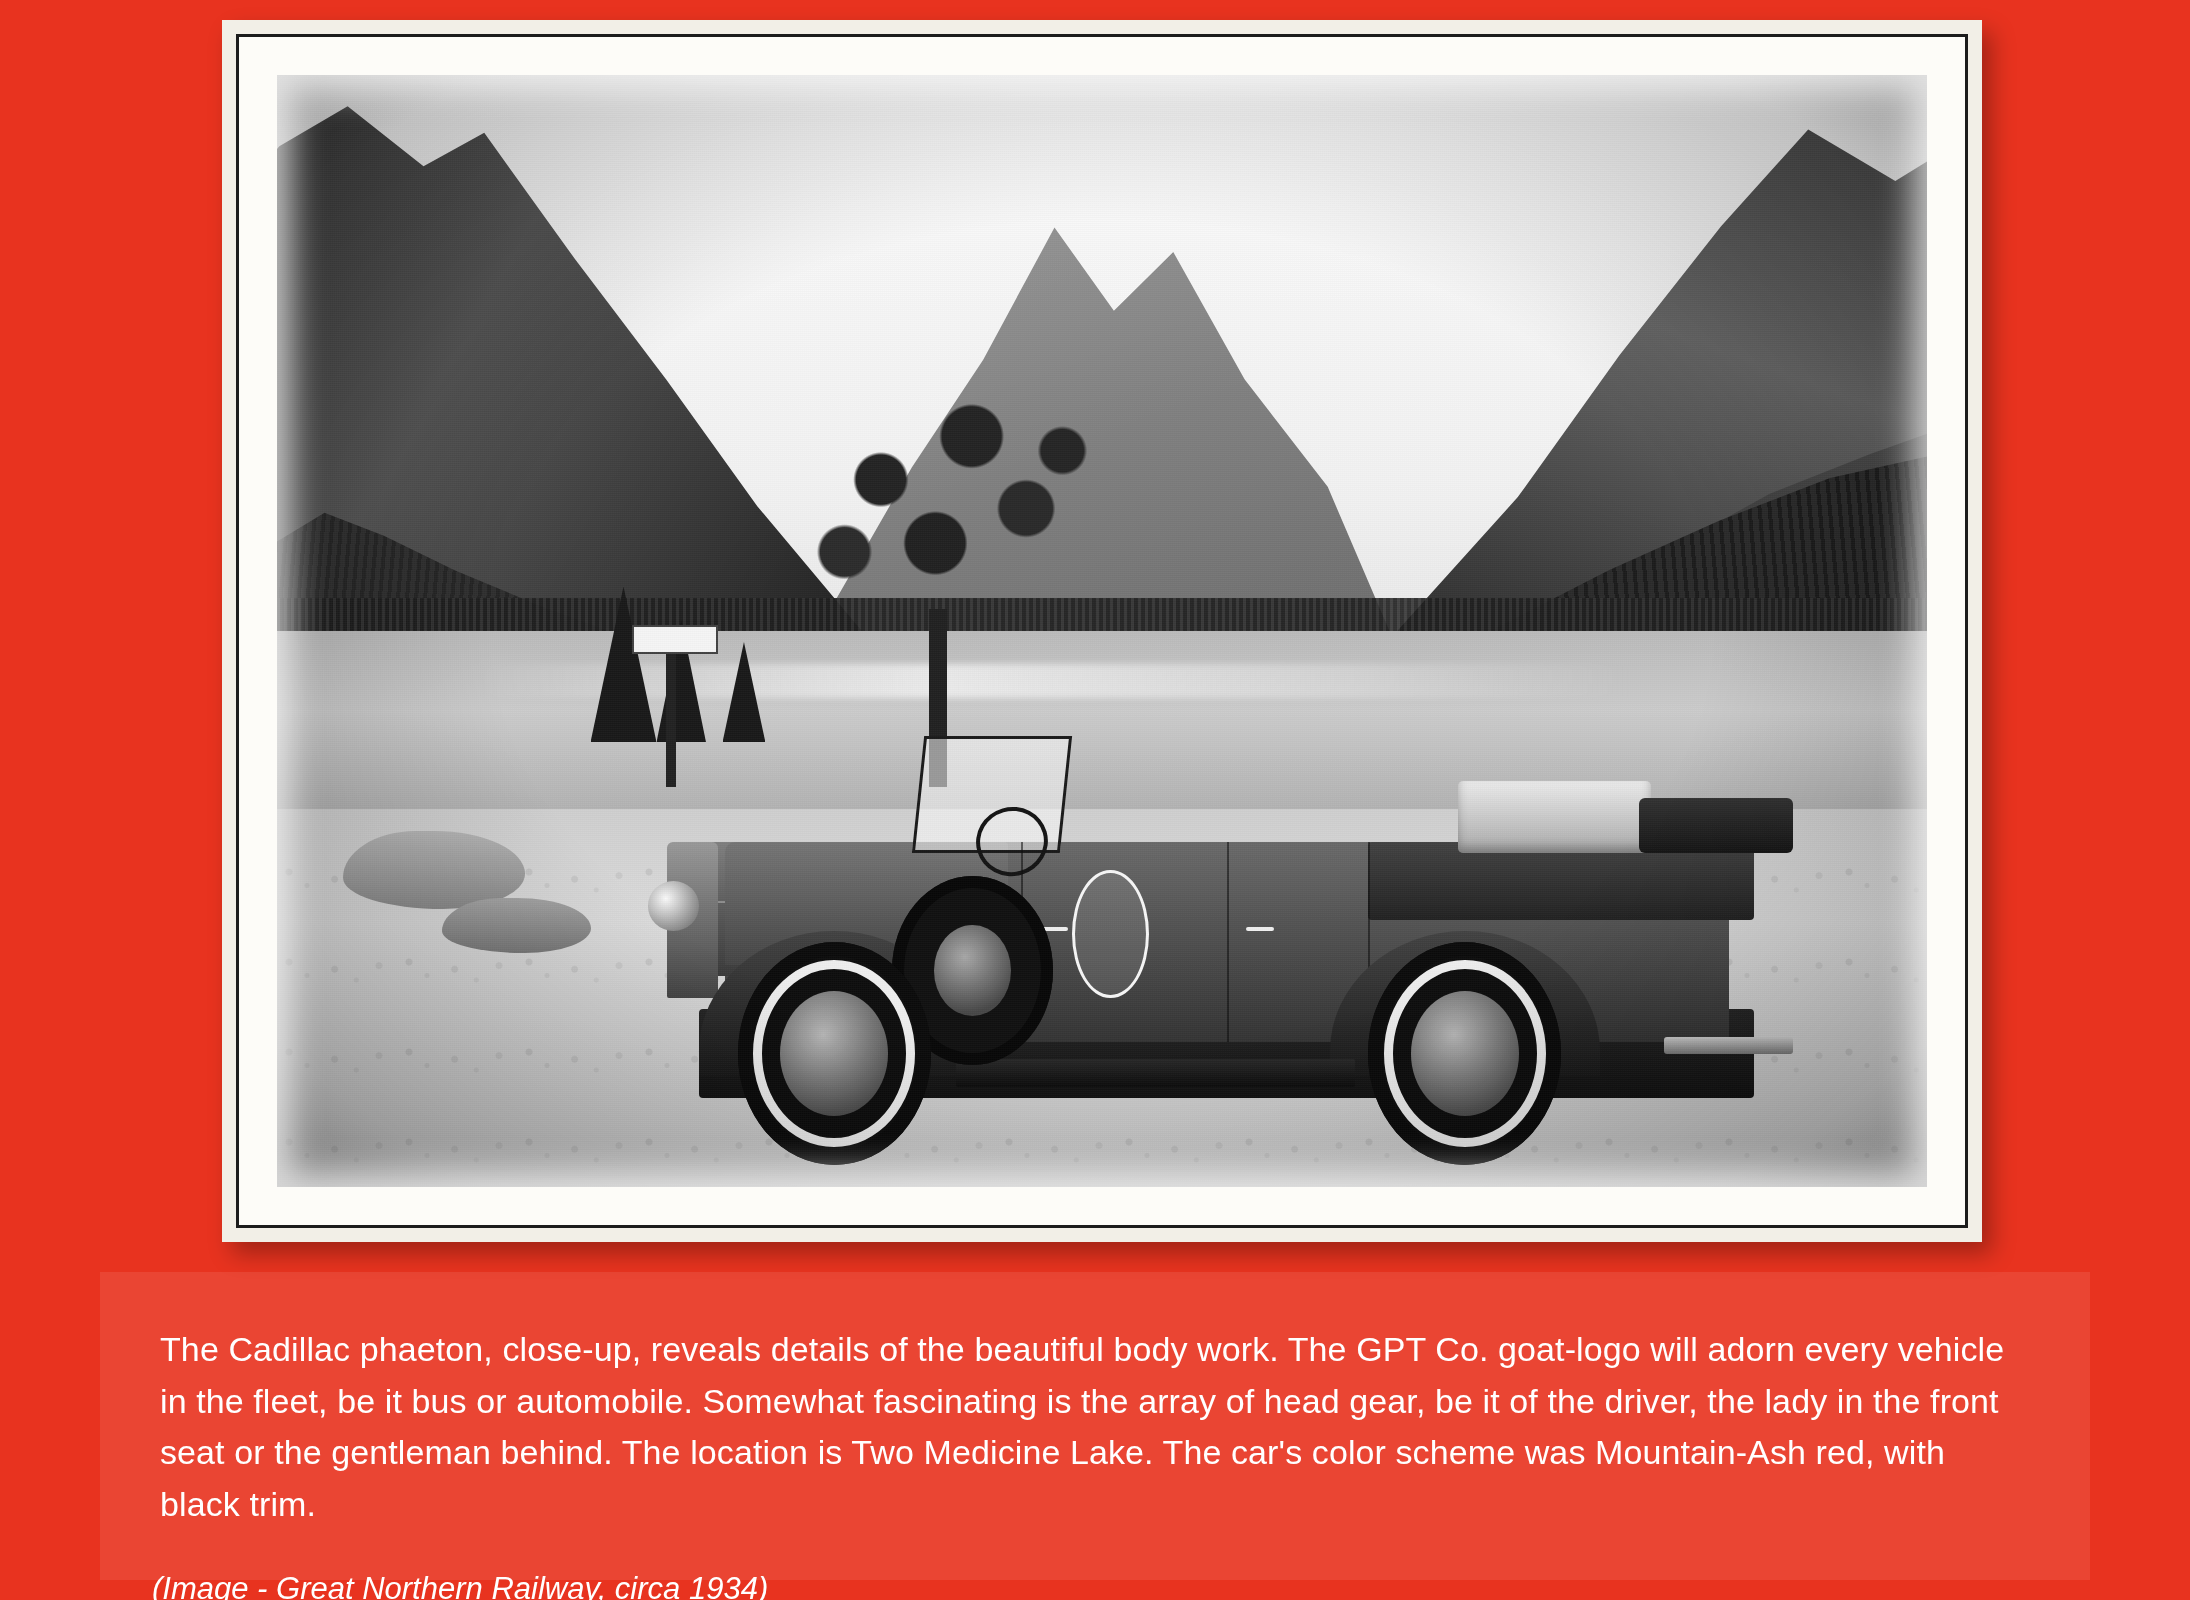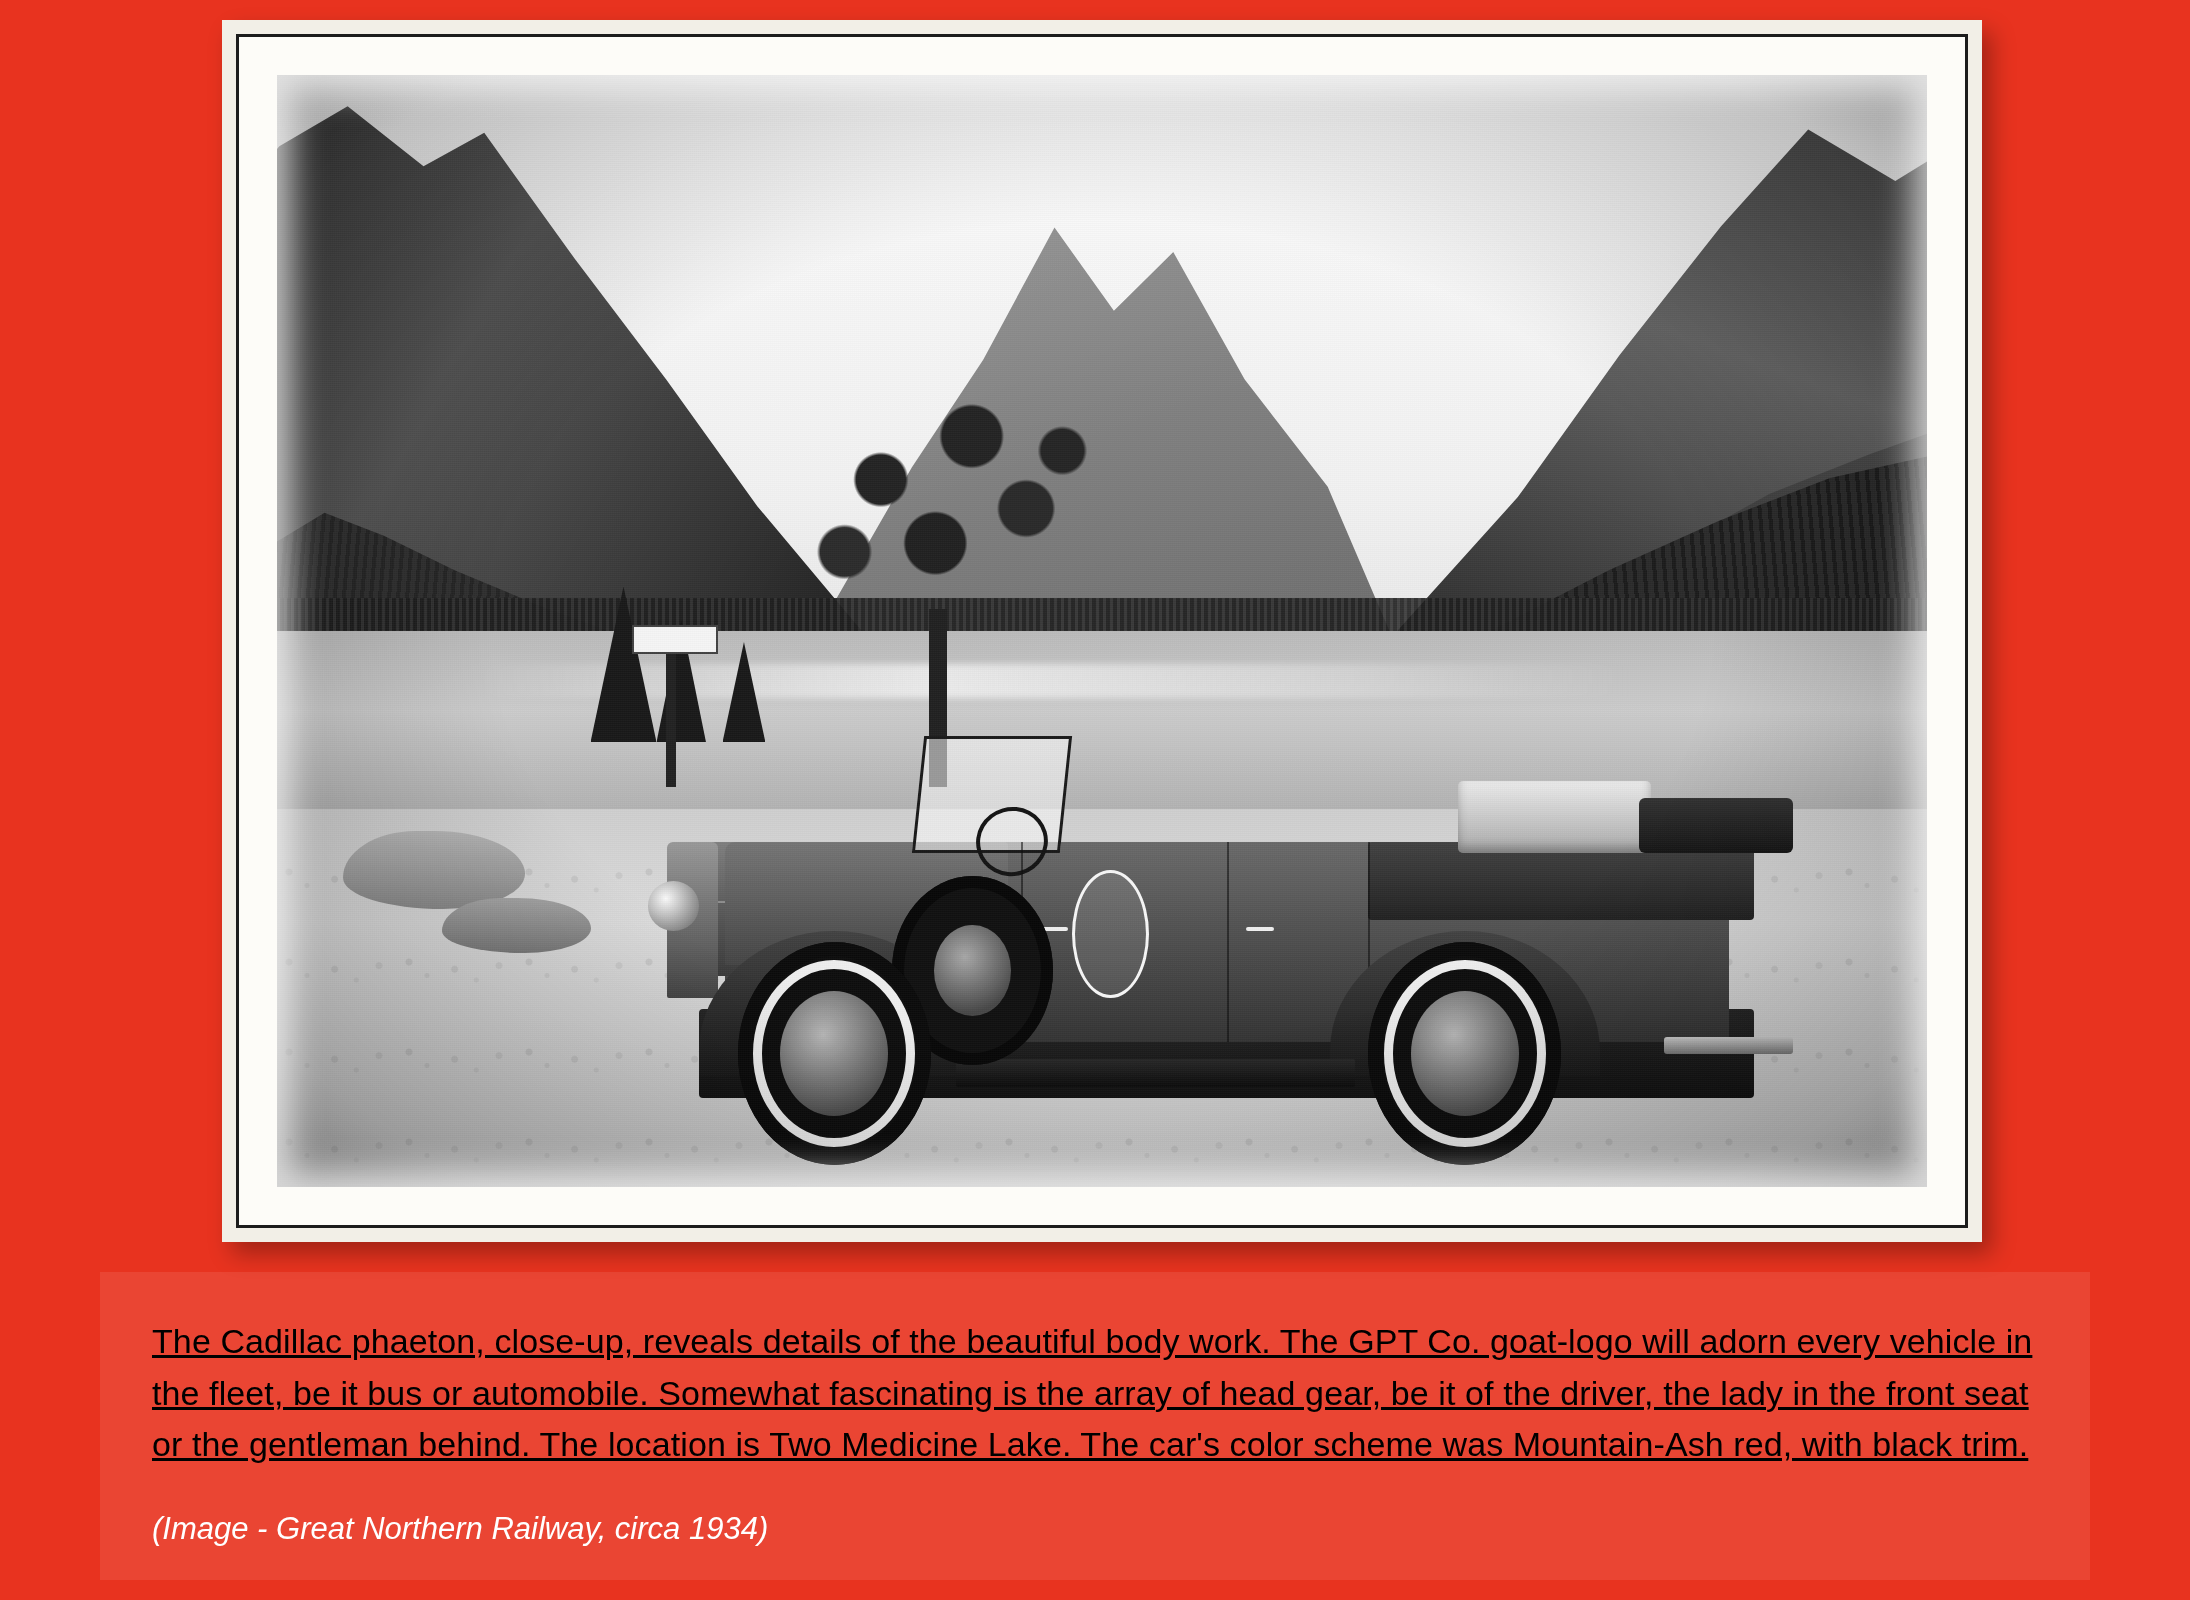--- a/index.html
+++ b/index.html
@@ -365,26 +365,25 @@
     position: absolute;
     left: 100px;
     top: 1272px;
     width: 1990px;
     height: 308px;
     background: rgba(255,255,255,0.09);
     box-sizing: border-box;
     padding: 44px 52px 0 52px;
   }
   #caption-text {
-    color: #000000;
+    color: #ffffff;
     font-size: 34px;
     line-height: 1.52;
-    margin: 0;
+    margin: 8px;
     letter-spacing: .1px;
-    text-decoration: underline;
   }
   #caption-credit {
     color: #ffffff;
     font-size: 31px;
     font-style: italic;
     margin: 40px 0 0 0;
   }
 </style>
 </head>
 <body>

